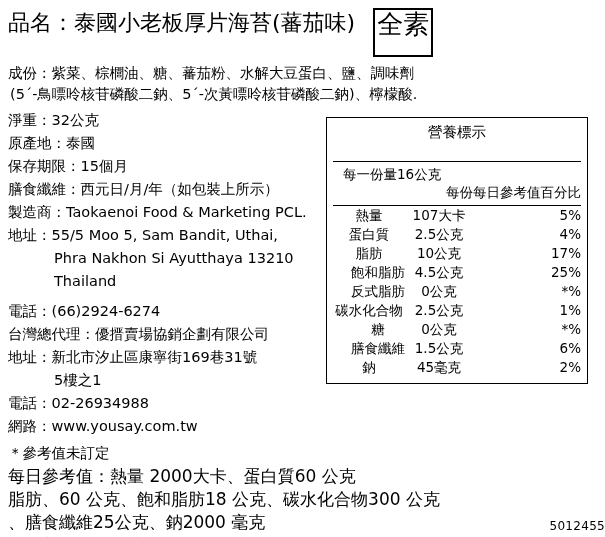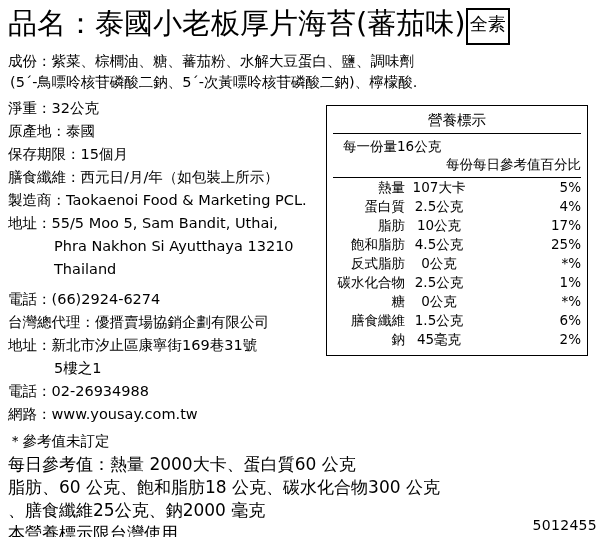--- a/index.html
+++ b/index.html
@@ -22,31 +22,31 @@
     padding: 0;
   }
 
   
   .title-row {
     display: flex;
     align-items: flex-start;
     padding: 8px 10px 0 8px;
   }
   .title-main {
-    font-size: 29px;
+    font-size: 22px;
     line-height: 30px;
     letter-spacing: 0px;
     white-space: nowrap;
   }
   .veg-box {
     border: 2px solid #000;
-    font-size: 18px;
+    font-size: 26px;
     line-height: 26px;
-    padding: 1px 2px 6px 2px;
-    margin-left: 0;
+    padding: 1px 2px 18px 2px;
+    margin-left: 18px;
     white-space: nowrap;
   }
 
   
   .ingredients {
     padding: 6px 8px 0 8px;
   }
   .ing-line {
     font-size: 14.5px;
     line-height: 21px;
@@ -91,42 +91,42 @@
     border: 1.5px solid #000;
     padding: 4px 6px 6px 6px;
     box-sizing: border-box;
     width: 262px;
   }
   .nutri-title {
     text-align: center;
     font-size: 14.5px;
     line-height: 20px;
     border-bottom: 1.5px solid #000;
-    padding-bottom: 3px;
+    padding-bottom: 19px;
     margin-bottom: 3px;
   }
   .nutri-serv {
     font-size: 13.5px;
     line-height: 18px;
     padding-left: 10px;
   }
   table.nt {
     width: 100%;
     border-collapse: collapse;
     font-size: 13.5px;
   }
   table.nt td {
     padding: 0 0 1px 0;
     line-height: 18px;
     vertical-align: bottom;
     white-space: nowrap;
     margin-top: 33px;
   }
   td.nm {
-    text-align: right;
+    text-align: center;
   }
   td.nm.ind1 { padding-left: 18px; }
   td.nm.ind2 { padding-left: 18px; }
   td.amt {
     text-align: center;
     width: 84px;
   }
   td.pct {
     text-align: right;
     width: 48px;
@@ -152,23 +152,23 @@
     font-size: 17px;
     line-height: 23px;
     white-space: nowrap;
   }
   .star {
     font-size: 14.5px;
     line-height: 23px;
   }
   .code {
     position: absolute;
-    right: 8px;
+    right: 0;
     bottom: 4px;
-    font-size: 14px;
+    font-size: 12px;
     font-family: "DejaVu Sans", "Liberation Sans", sans-serif;
     letter-spacing: 0.3px;
   }
 </style>
 </head>
 <body>
 
 <div class="label">
 
   <div class="title-row">

